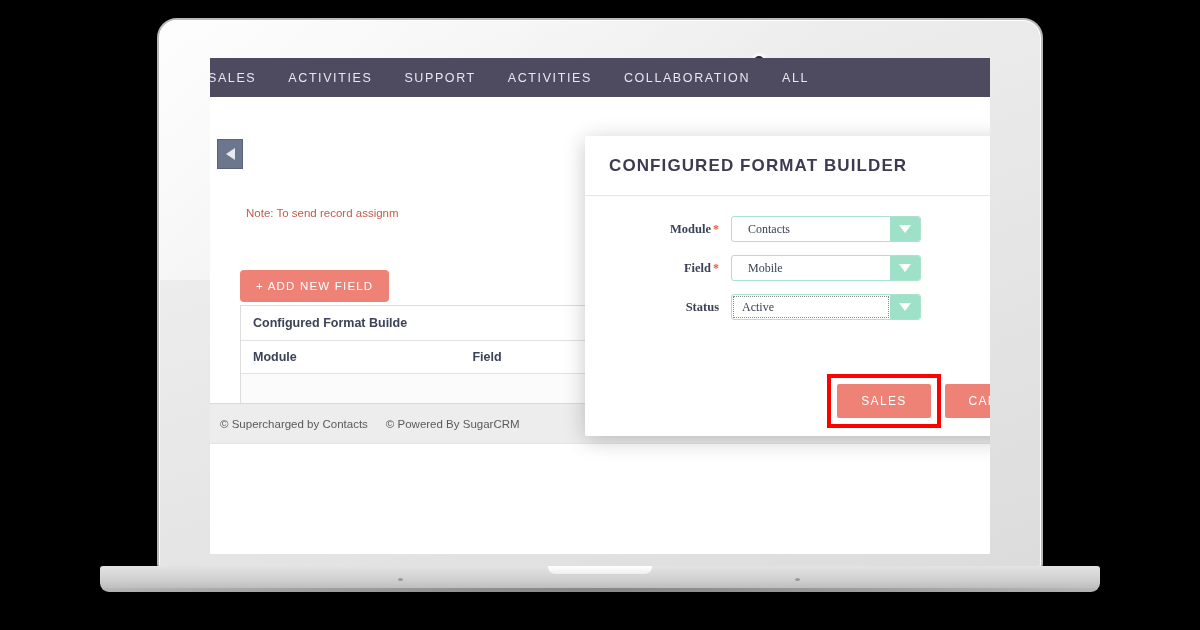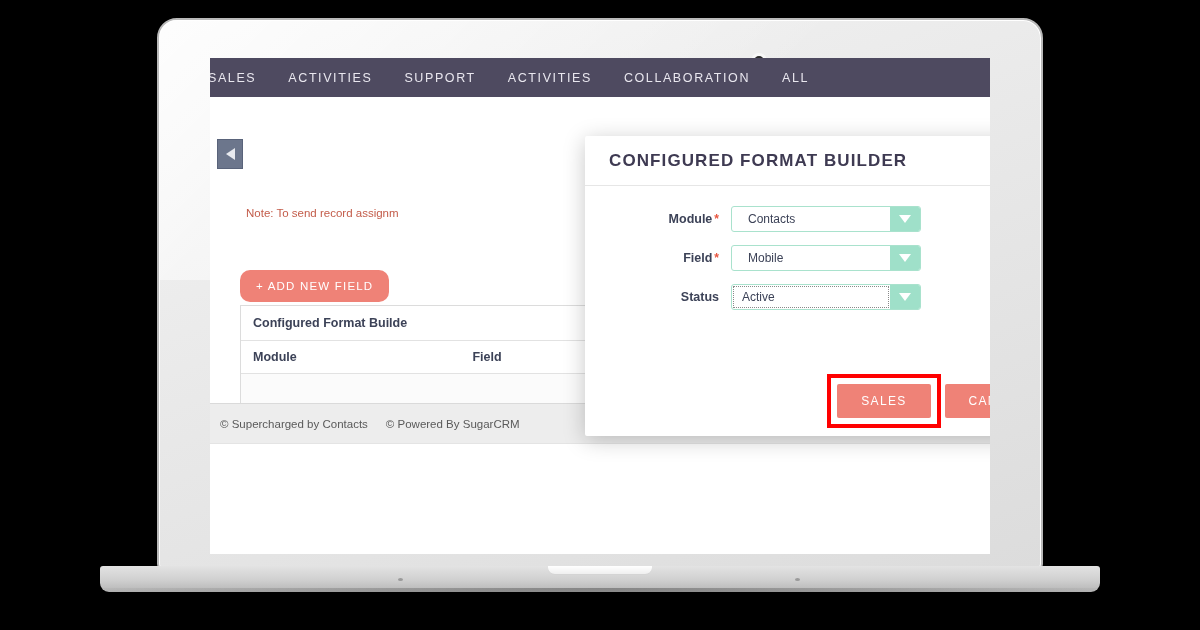--- a/index.html
+++ b/index.html
@@ -125,21 +125,21 @@
     color: #5c6273; font-weight: 400;
     white-space: nowrap;
   }
   .btn-coral {
     background: #ef8277;
     color: #ffffff;
     border: none;
     font-size: 11.5px;
     letter-spacing: 1.2px;
     padding: 10px 16px;
-    border-radius: 10px;
+    border-radius: 4px;
     white-space: nowrap;
   }
   .add-field-btn { position: absolute; left: 30px; top: 173px; }
   .right-format-btn { position: absolute; left: 610px; top: 173px; }
 
   .panel {
     position: absolute; left: 30px; top: 208px;
     width: 722px;
     border: 1px solid #dcdcdc;
     background: #ffffff;
@@ -207,37 +207,38 @@
     position: absolute;
     left: 375px; top: 78px;
     width: 494px; height: 300px;
     background: #ffffff;
     box-shadow: 0 4px 22px rgba(0,0,0,.22);
     border-radius: 2px;
     z-index: 30;
   }
   .modal-header {
     position: relative;
-    height: 50px;
+    height: 60px;
     padding: 0 24px;
     display: flex; align-items: center;
     border-bottom: 1px solid #e6e6e6;
   }
   .modal-title {
     font-size: 17px;
     letter-spacing: 1.1px;
     color: #3e3a52;
     font-weight: bold;
     white-space: nowrap;
   }
   .modal-body { padding: 20px 0 0 0; }
 
   .form-row {
     display: flex; align-items: center;
     margin-bottom: 13px;
+    font-family: Liberation Serif, serif;
   }
   .form-label {
     width: 146px;
     text-align: right;
     padding-right: 12px;
     font-size: 12.5px;
     font-weight: bold;
     color: #3c4257;
     white-space: nowrap;
   }

